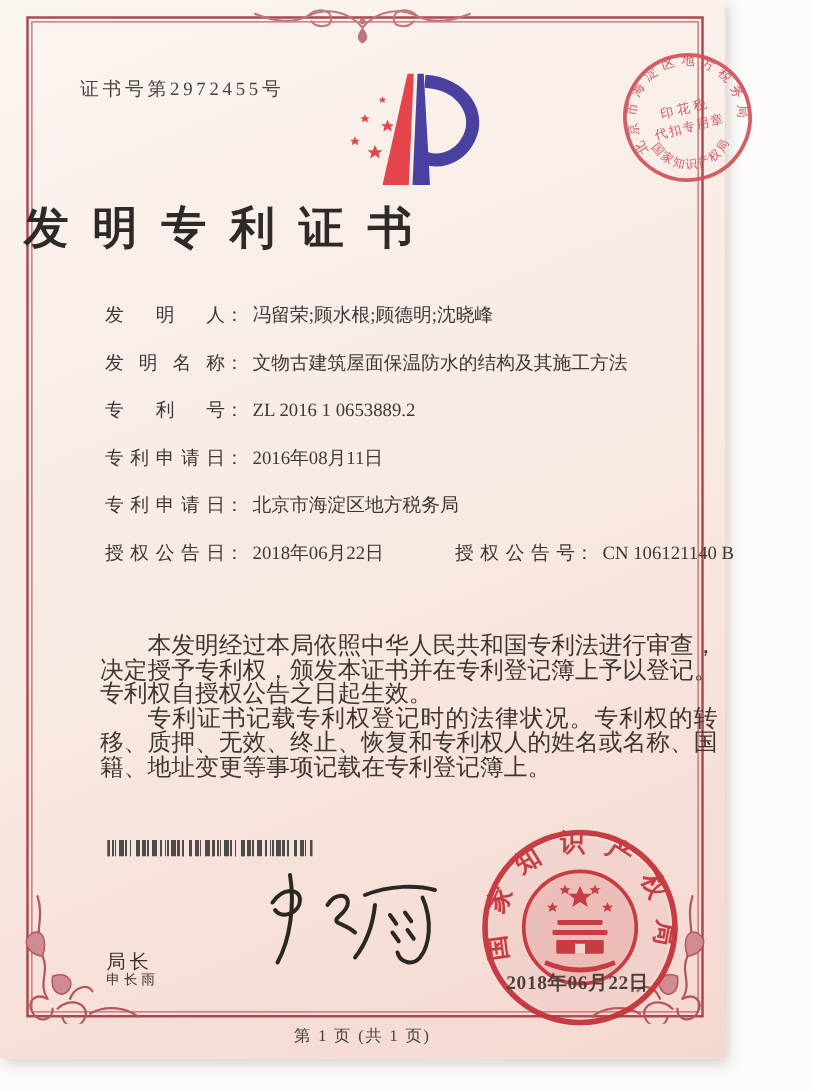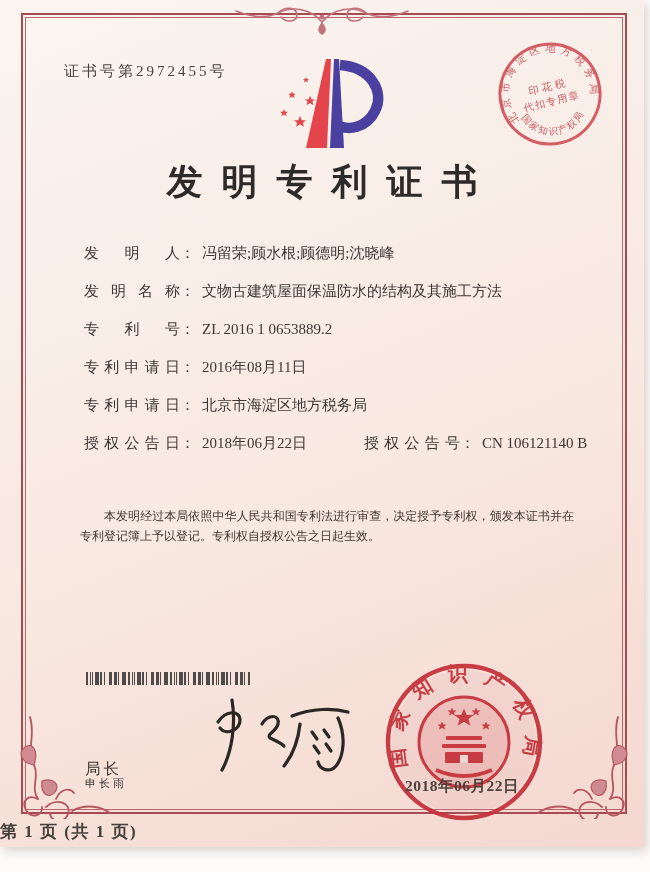--- a/index.html
+++ b/index.html
@@ -2,62 +2,62 @@
 <html><head>
 <meta charset="utf-8">
 <style>
   html,body{margin:0;padding:0;}
   body{
     width:650px;height:872px;position:relative;overflow:hidden;
     background:#fdfcfa;
     font-family:"Liberation Serif","DejaVu Serif",serif;
   }
   .paper{
-    position:absolute;left:0;top:0;width:644px;height:847px;
+    position:absolute;left:0;top:0;width:580px;height:847px;
     background:linear-gradient(158deg,#fbf5f0 0%,#f9eee8 30%,#f8e8e0 58%,#f6ded6 82%,#f4d8cf 100%);
     box-shadow:3px 4px 10px rgba(90,60,50,.22);
   }
   .frame-outer{position:absolute;left:21px;top:13px;right:17px;bottom:33px;border:2.5px solid #a84a52;}
   .frame-inner{position:absolute;inset:2px;border:1px solid #bb656d;}
   .ornament{position:absolute;pointer-events:none;}
   .orn-top{left:50%;top:2px;transform:translateX(-50%);}
   .orn-bl{left:16px;bottom:28px;}
   .orn-br{right:12px;bottom:28px;transform:scaleX(-1);}
   .cert-no{
     position:absolute;left:64px;top:62px;font-size:15px;letter-spacing:3px;color:#46423d;
   }
   .logo{position:absolute;left:268px;top:46px;}
   .tax-stamp{position:absolute;left:494px;top:38px;transform:rotate(-14deg);opacity:.92;}
   .title{
-    position:absolute;left:0;right:0;top:158px;text-align:center;
+    position:absolute;left:0;right:0;top:158px;
     font-size:36px;font-weight:bold;color:#2e2a27;letter-spacing:19px;text-indent:19px;
   }
   .fields{position:absolute;left:84px;top:243px;right:36px;font-size:15px;color:#3d3733;}
   .frow{height:20px;line-height:20px;margin-bottom:18px;position:relative;white-space:nowrap;}
   .flabel{display:inline-block;width:96px;text-align:justify;text-align-last:justify;vertical-align:bottom;}
   .fcolon{margin-right:7px;}
   .grant2{position:absolute;left:268px;top:0;margin-left:12px;}
   .body-text{
     position:absolute;left:80px;top:507px;width:494px;
-    font-size:12px;line-height:19.6px;color:#3e3630;text-align:justify;
+    font-size:19px;line-height:19.6px;color:#3e3630;text-align:justify;
   }
   .body-text p{margin:0;text-indent:2em;}
   .barcode{
     position:absolute;left:86px;top:672px;width:164px;height:13px;opacity:.82;
     background:
       repeating-linear-gradient(90deg,#2a2a2a 0 2px,transparent 2px 4px,#2a2a2a 4px 5px,transparent 5px 9px,#2a2a2a 9px 12px,transparent 12px 14px),
       repeating-linear-gradient(90deg,#2a2a2a 0 1px,transparent 1px 6px);
   }
   .signer-title{position:absolute;left:85px;top:719px;font-size:15.5px;letter-spacing:3px;color:#39332f;margin-top:40px;}
   .signer-name{position:absolute;left:85px;top:776px;font-size:11px;letter-spacing:3px;color:#39332f;font-family:Liberation Mono, monospace;}
   .signature{position:absolute;left:188px;top:694px;}
   .big-seal{position:absolute;left:382px;top:658px;opacity:.94;}
   .footer{
-    position:absolute;left:0;right:0;top:820px;text-align:left;
-    font-size:17px;letter-spacing:1.5px;color:#45403b;font-weight:bold;
+    position:absolute;left:0;right:0;top:820px;text-align:center;
+    font-size:13px;letter-spacing:1.5px;color:#45403b;
   }
 </style>
 </head>
 <body>
 
 <div class="paper">
 
   <div class="frame-outer">
     <div class="frame-inner"></div>
   </div>
@@ -151,20 +151,21 @@
     <div class="frow">
       <span class="flabel">授权公告日</span><span class="fcolon">：</span><span>2018年06月22日</span>
       <span class="grant2">
         <span class="flabel">授权公告号</span><span class="fcolon">：</span><span>CN 106121140 B</span>
       </span>
     </div>
   </div>
 
   <div class="body-text">
     <p>本发明经过本局依照中华人民共和国专利法进行审查，决定授予专利权，颁发本证书并在专利登记簿上予以登记。专利权自授权公告之日起生效。</p>
+    <p>专利证书记载专利权登记时的法律状况。专利权的转移、质押、无效、终止、恢复和专利权人的姓名或名称、国籍、地址变更等事项记载在专利登记簿上。</p>
   </div>
 
   <div class="barcode"></div>
 
   <div class="signer-title">局长</div>
   <div class="signer-name">申长雨</div>
 
   <svg class="signature" width="170" height="85" viewBox="0 0 170 85">
     <g fill="none" stroke="#2b2723" stroke-width="3.2" stroke-linecap="round">
       <path d="M 30 28 C 38 16 52 16 52 26 C 52 36 38 42 32 34"></path>

